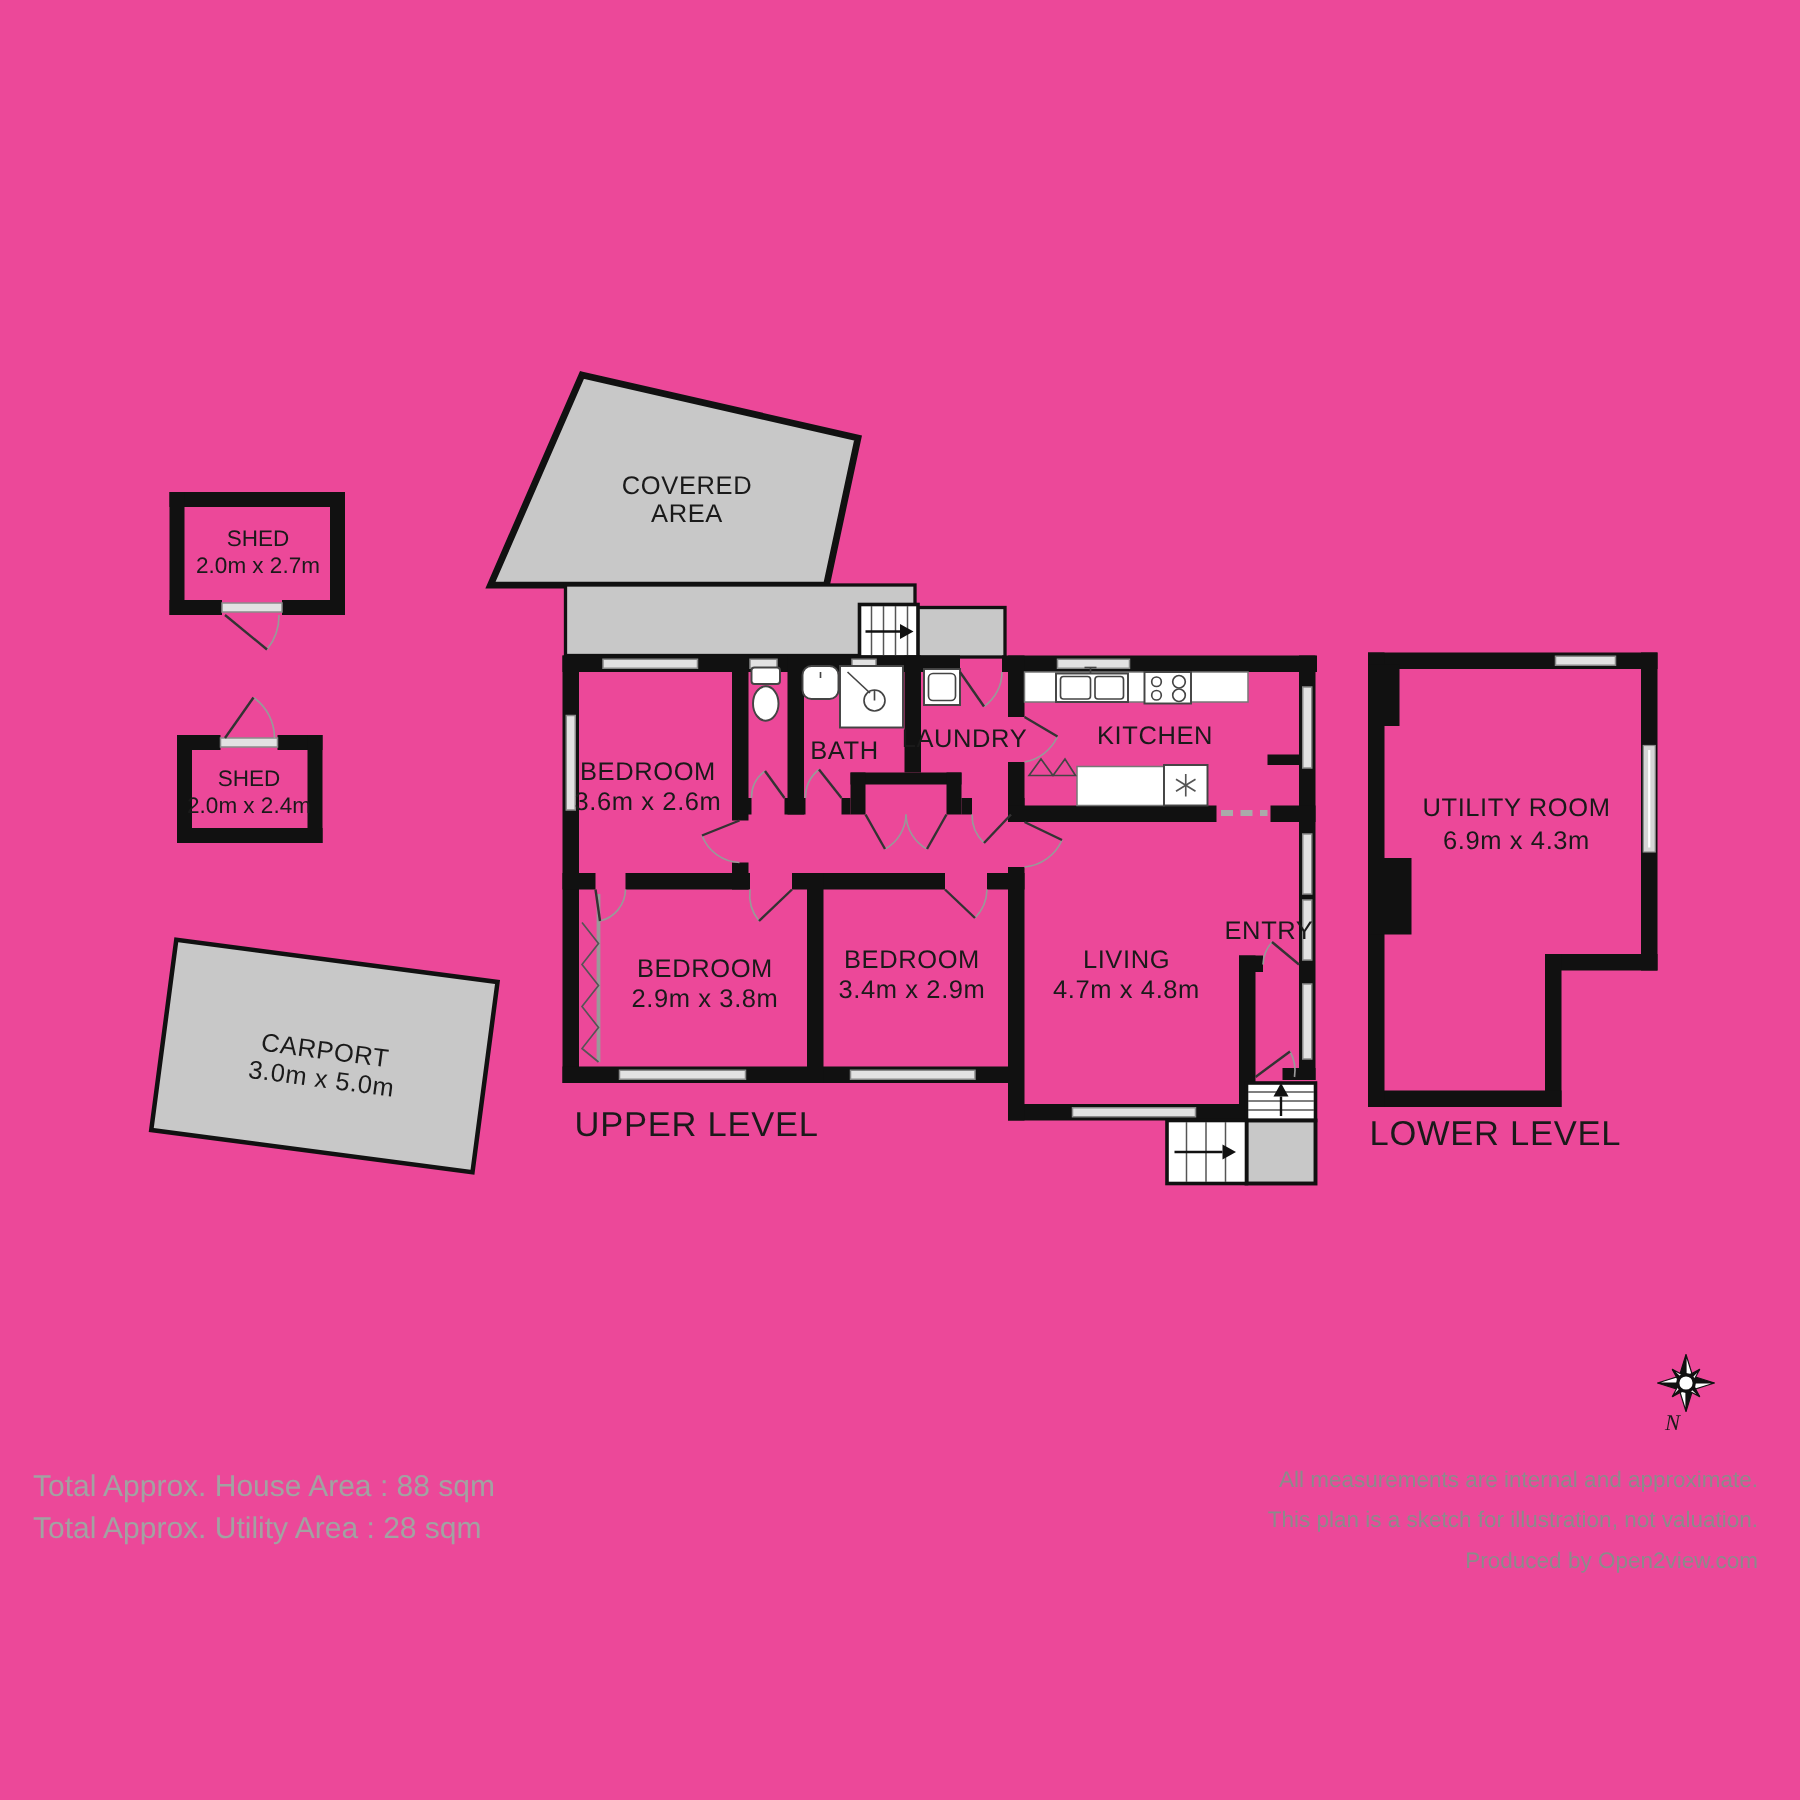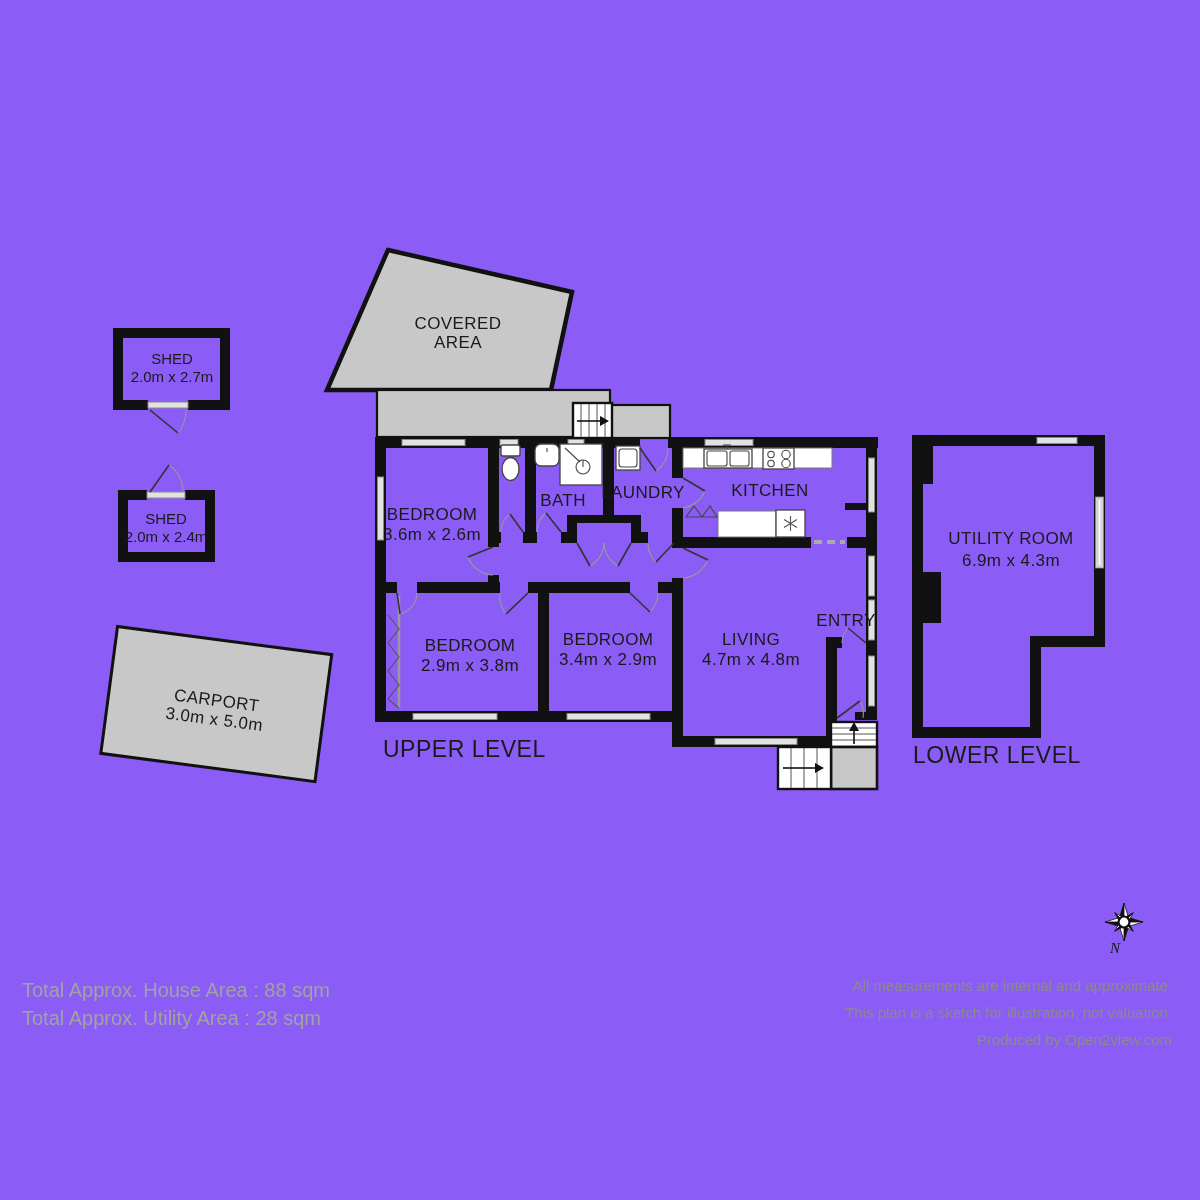--- a/index.html
+++ b/index.html
@@ -1,16 +1,16 @@
 <!DOCTYPE html>
 <html><head>
 <meta charset="utf-8">
 <style>
   html,body{margin:0;padding:0;background:#fff;}
-  #canvas{position:relative;width:1200px;height:1200px;background:#8b5cf6;overflow:hidden;
+  #canvas{position:relative;width:1200px;height:1200px;background:#ec4899;overflow:hidden;
           font-family:"Liberation Sans",sans-serif;}
   svg text{font-family:"Liberation Sans",sans-serif;fill:#1a1a1a;}
   .wall{fill:#111111;stroke:none;}
   .gray{fill:#c8c8c8;stroke:#111111;}
   .win{fill:#e2e2e2;stroke:#8a8a8a;stroke-width:1;}
   .fix{fill:#ffffff;stroke:#444444;stroke-width:1.3;}
   .fixl{fill:none;stroke:#444444;stroke-width:1.1;}
   .door-arc{fill:none;stroke:#999999;stroke-width:1.1;}
   .leaf{stroke:#333333;stroke-width:1.6;}
   .stair{fill:#ffffff;stroke:#111111;stroke-width:2.4;}

